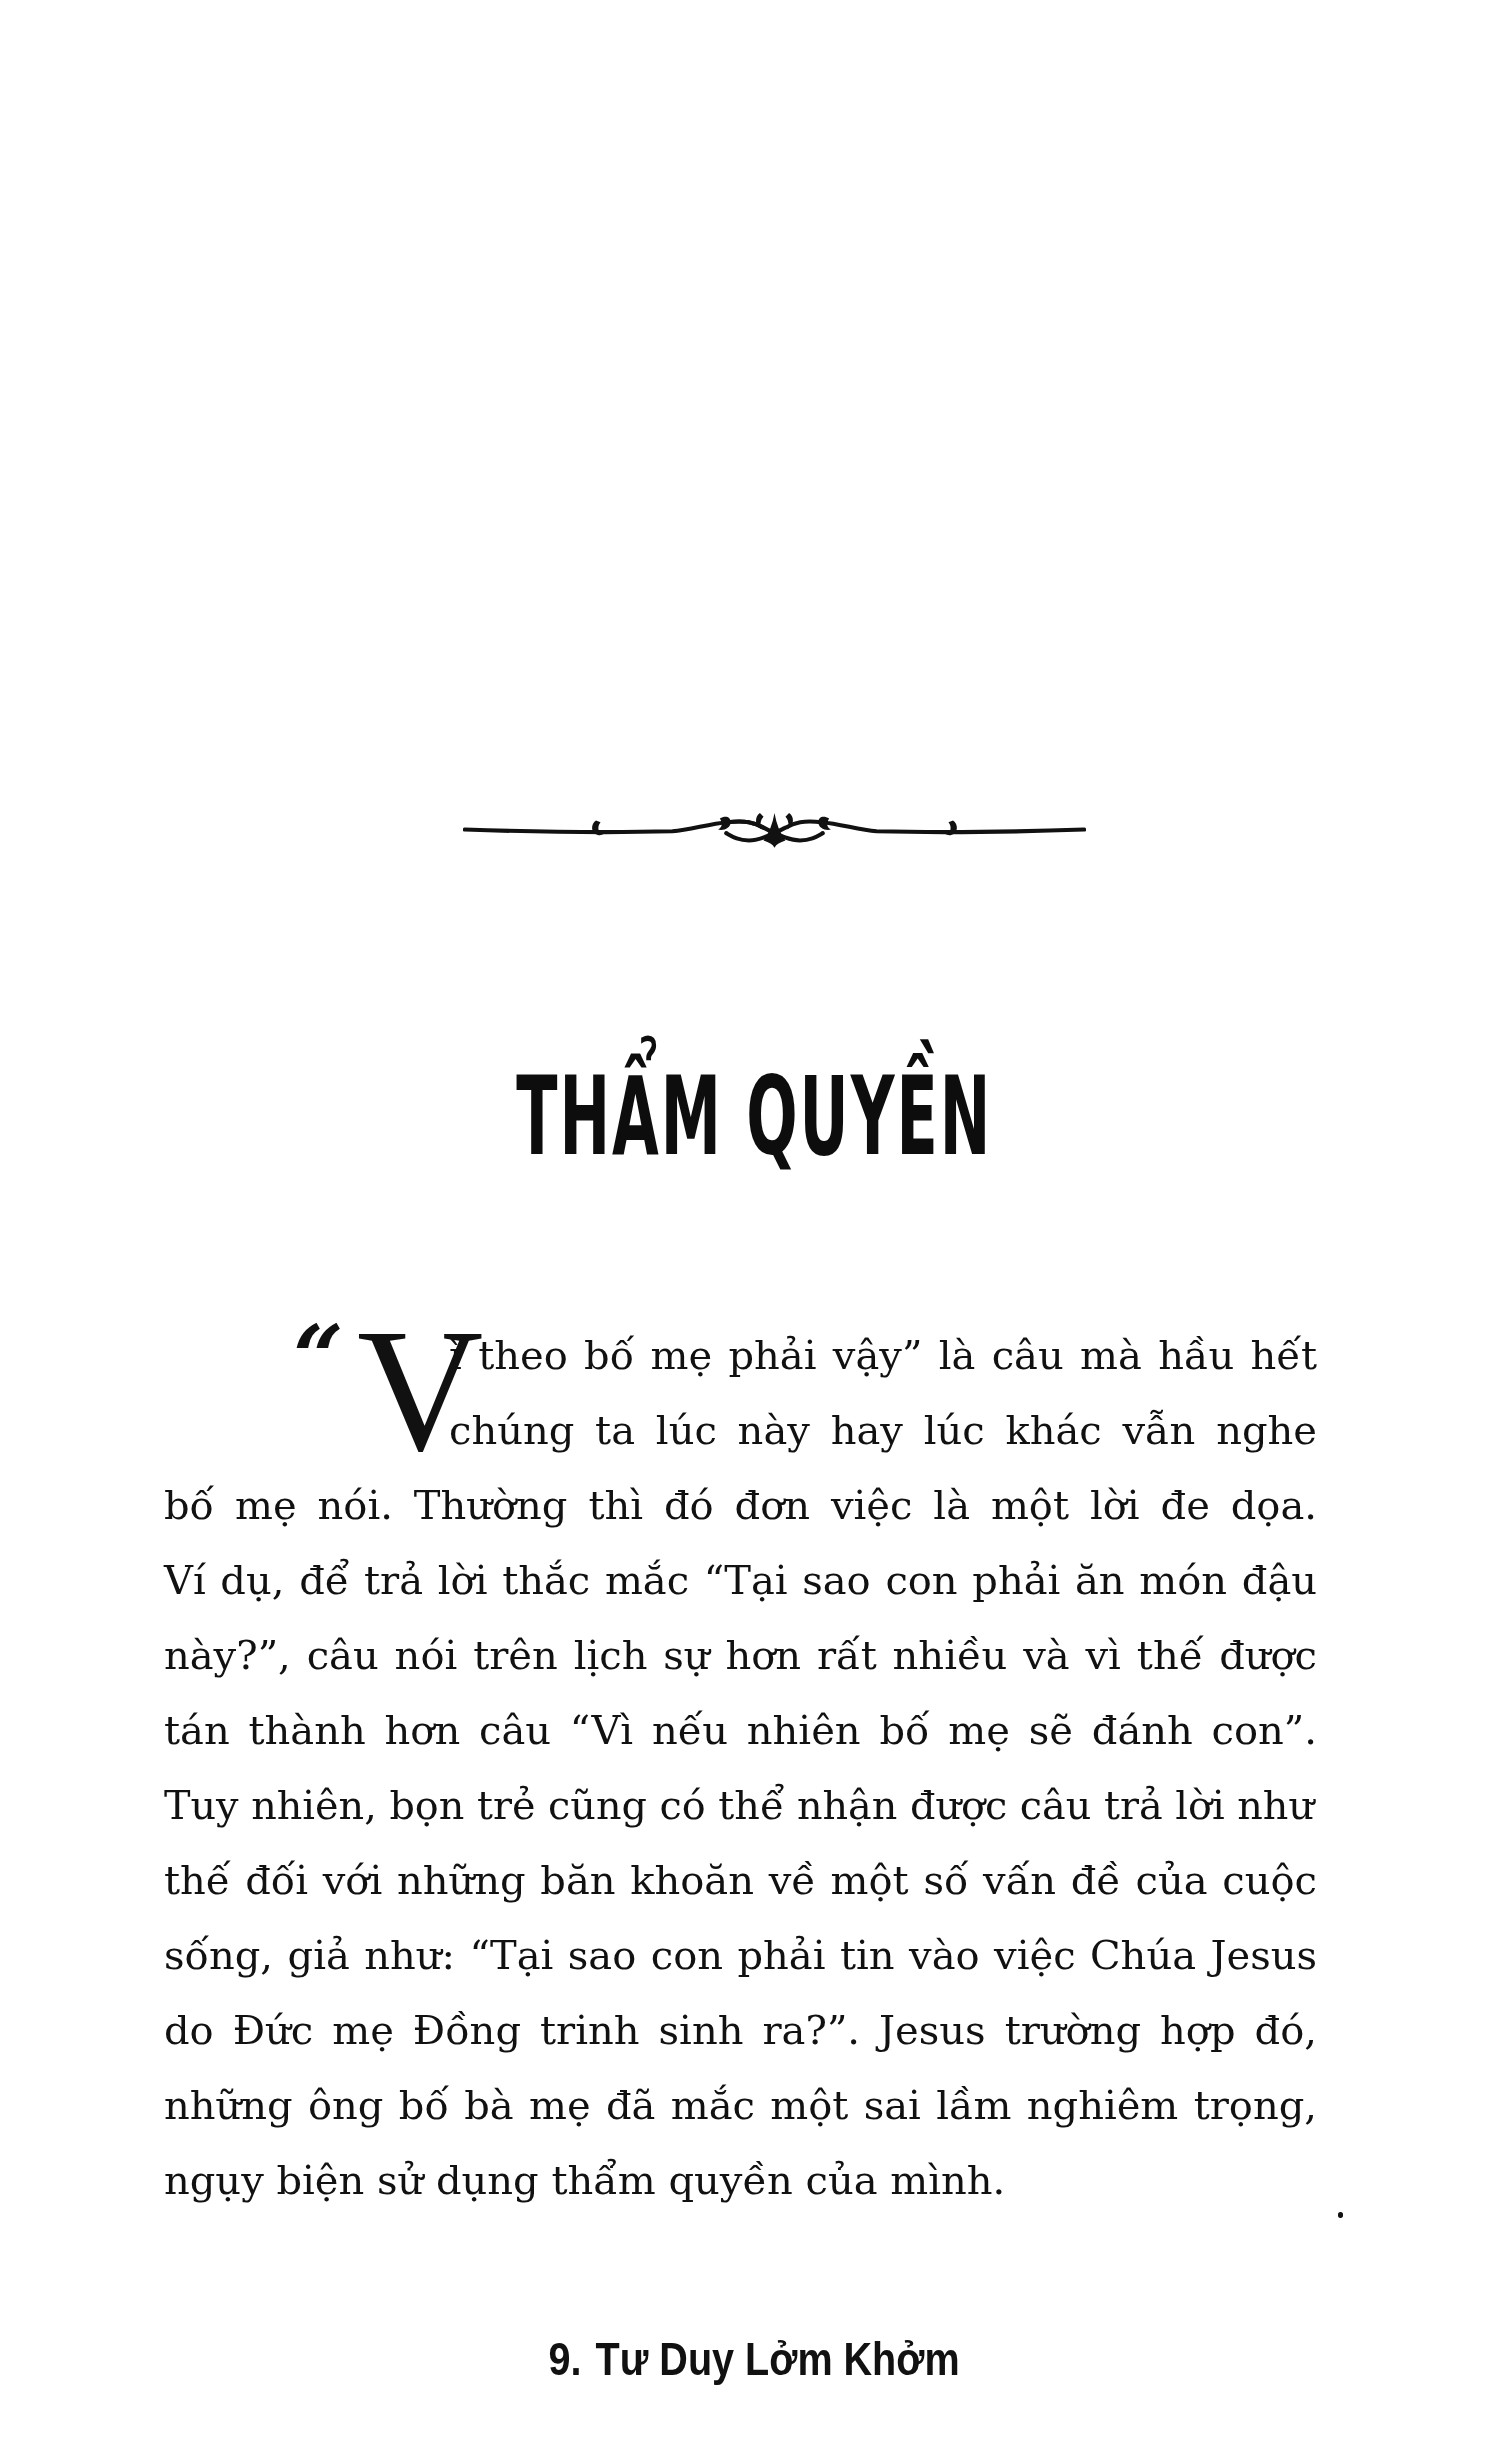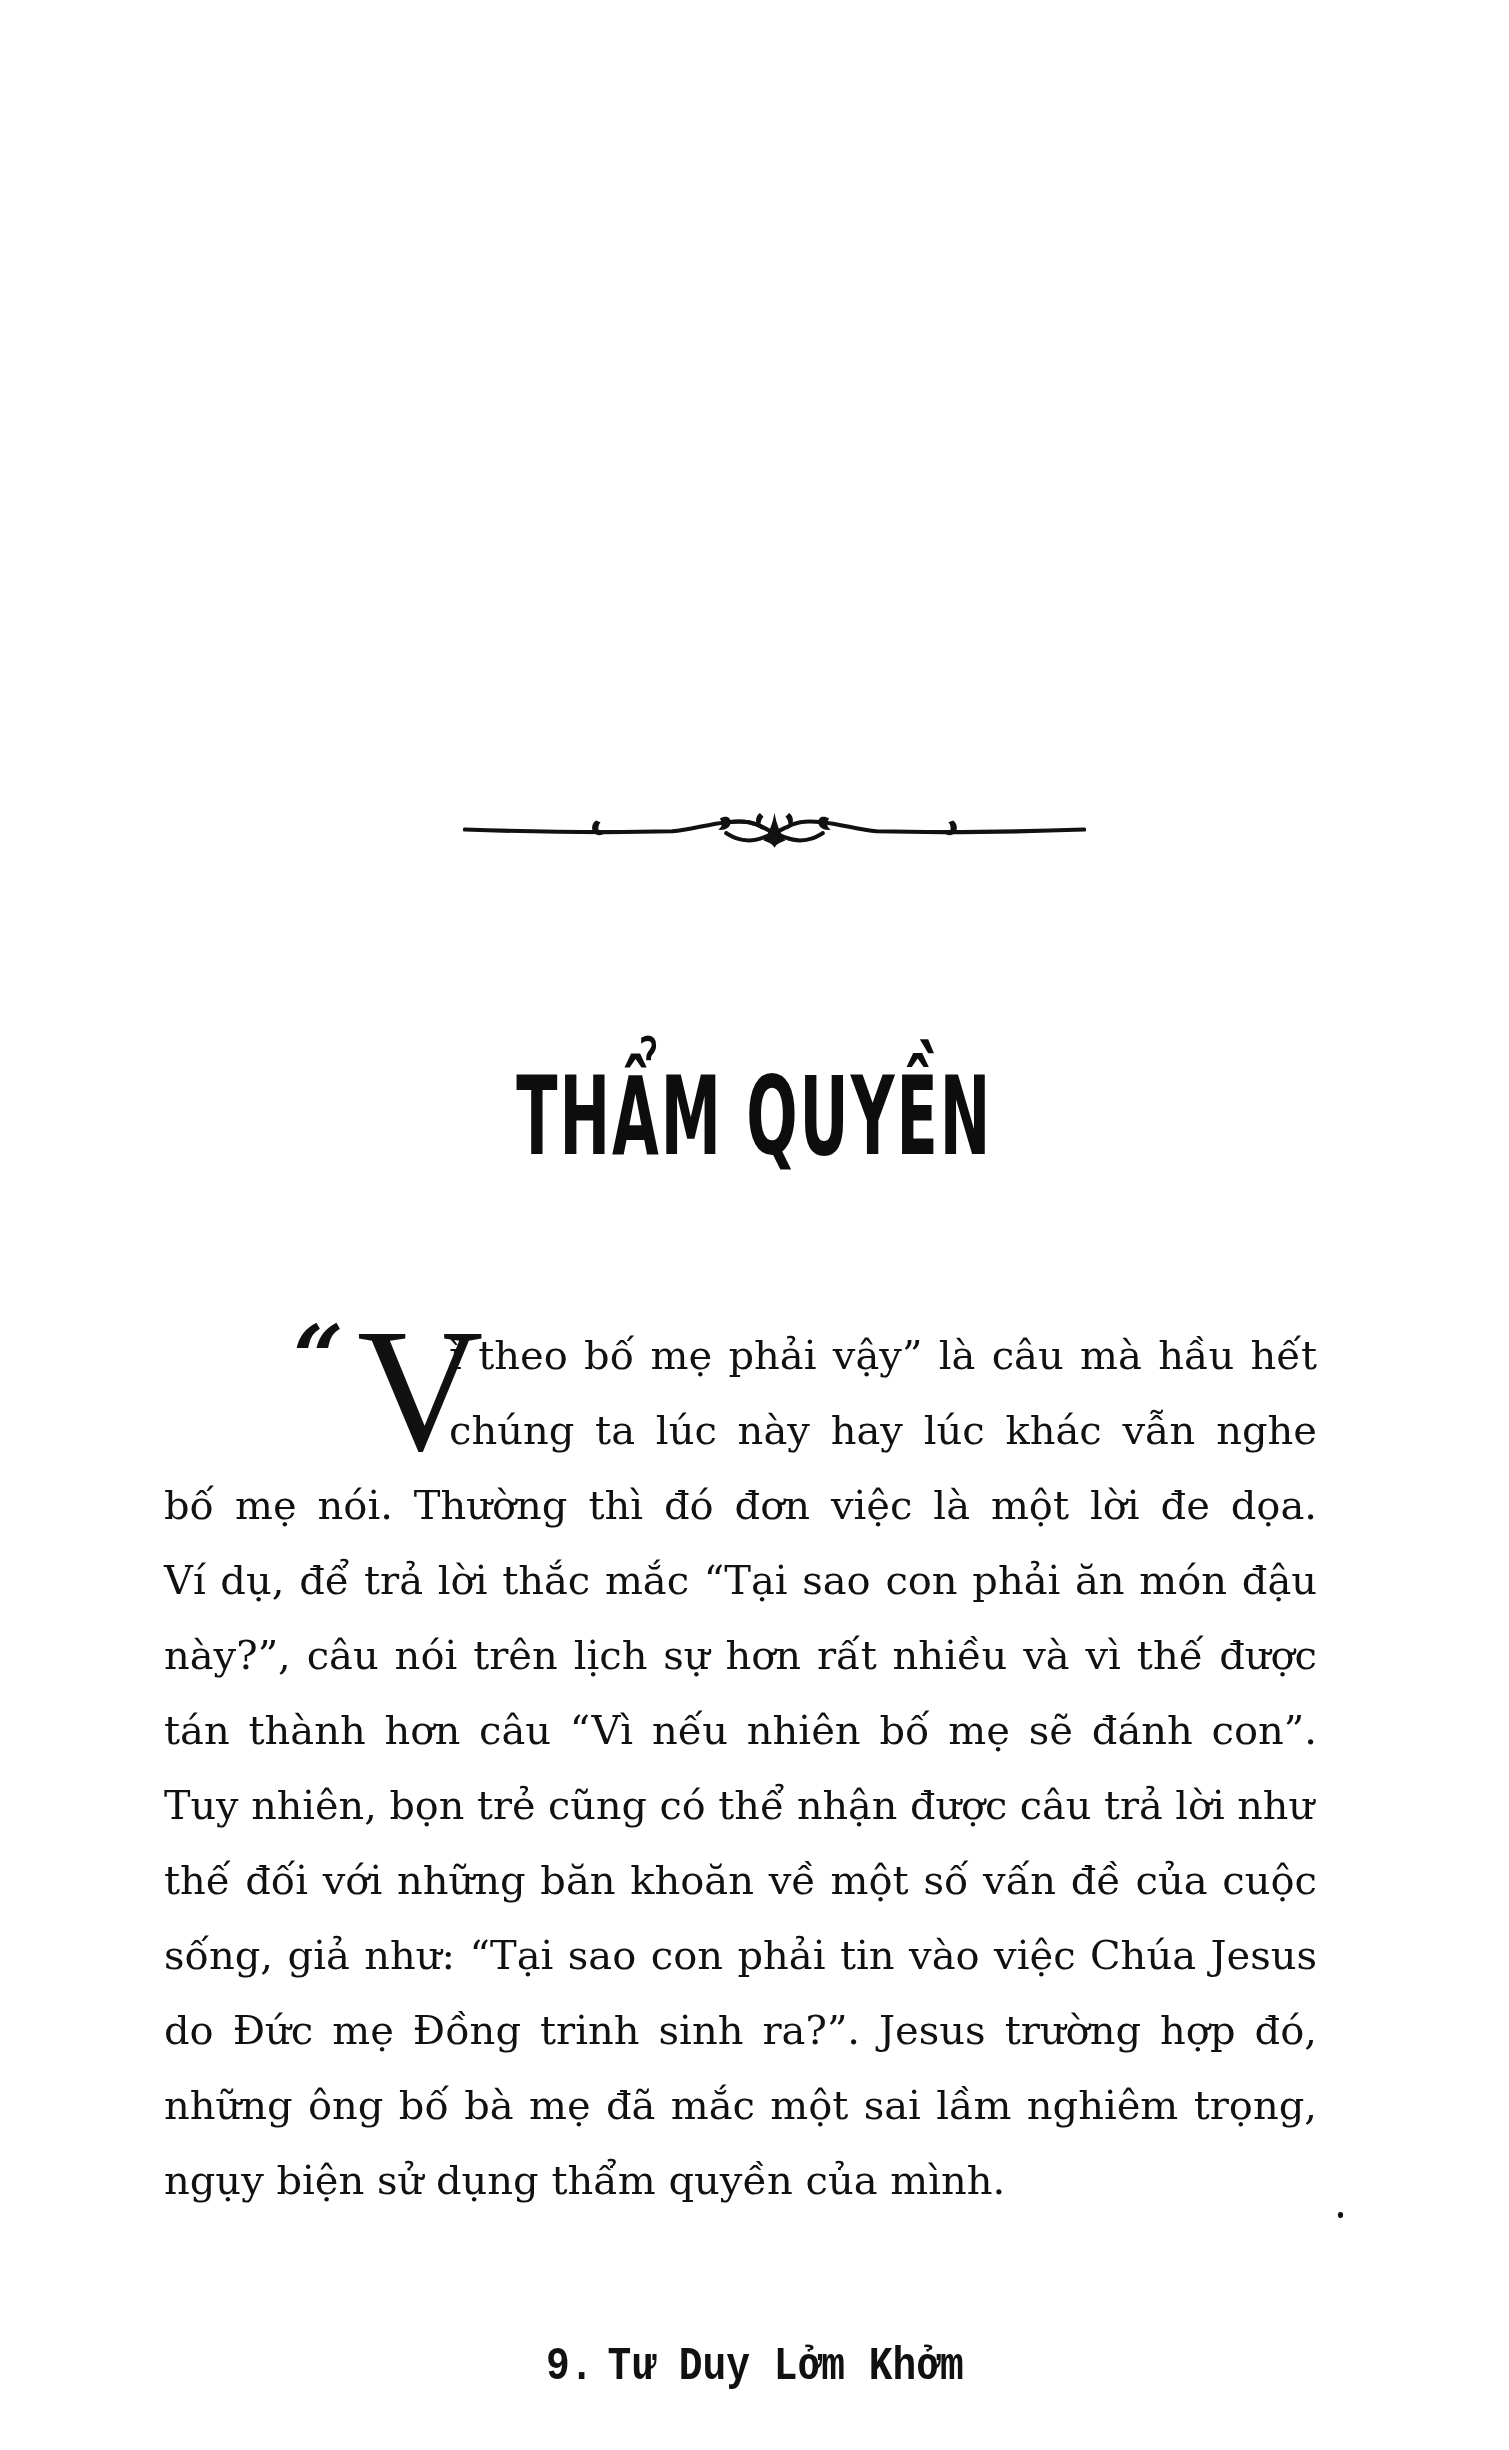--- a/index.html
+++ b/index.html
@@ -103,26 +103,25 @@
       border-radius: 50%;
       background: #111;
     }
 
     .running-footer {
       position: absolute;
       left: 0;
       width: 1509px;
       top: 2330px;
       text-align: center;
-      font-family: Liberation Mono, monospace;
+      font-family: Liberation Sans, sans-serif;
       font-weight: bold;
       font-size: 46px;
       line-height: 58px;
       color: #111;
-      margin-top: 8px;
     }
     .running-footer .num { margin-right: 16.4px; }
     .running-footer span.inner {
       display: inline-block;
       transform: scaleX(0.86);
     }
   </style>
 </head>
 <body>
 

